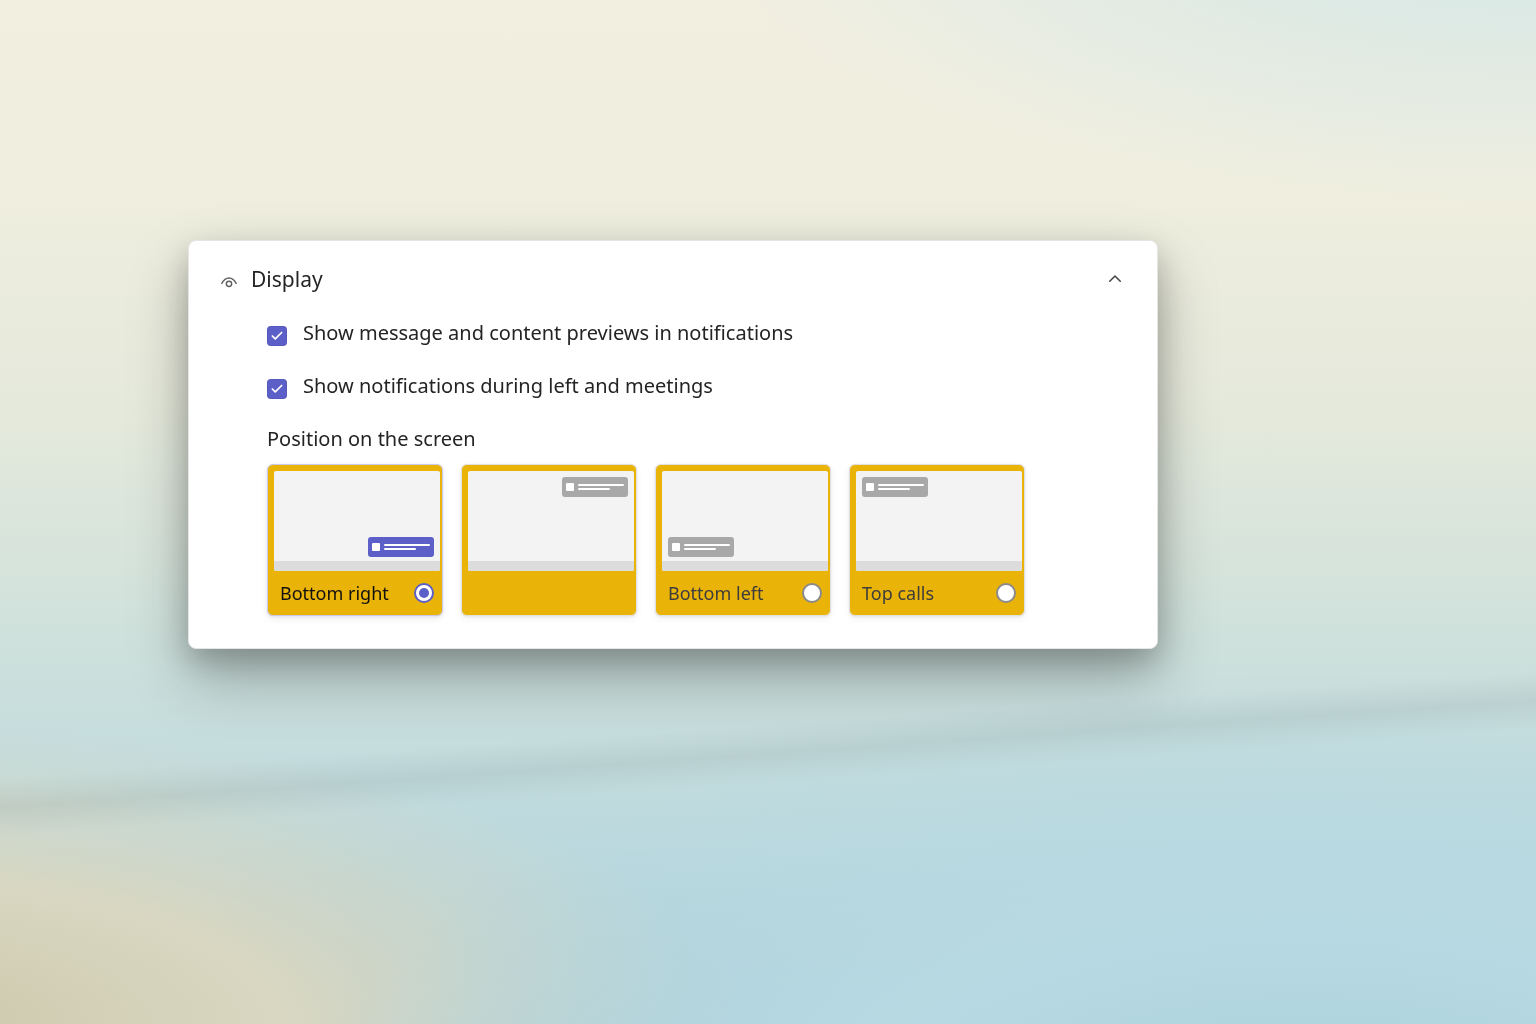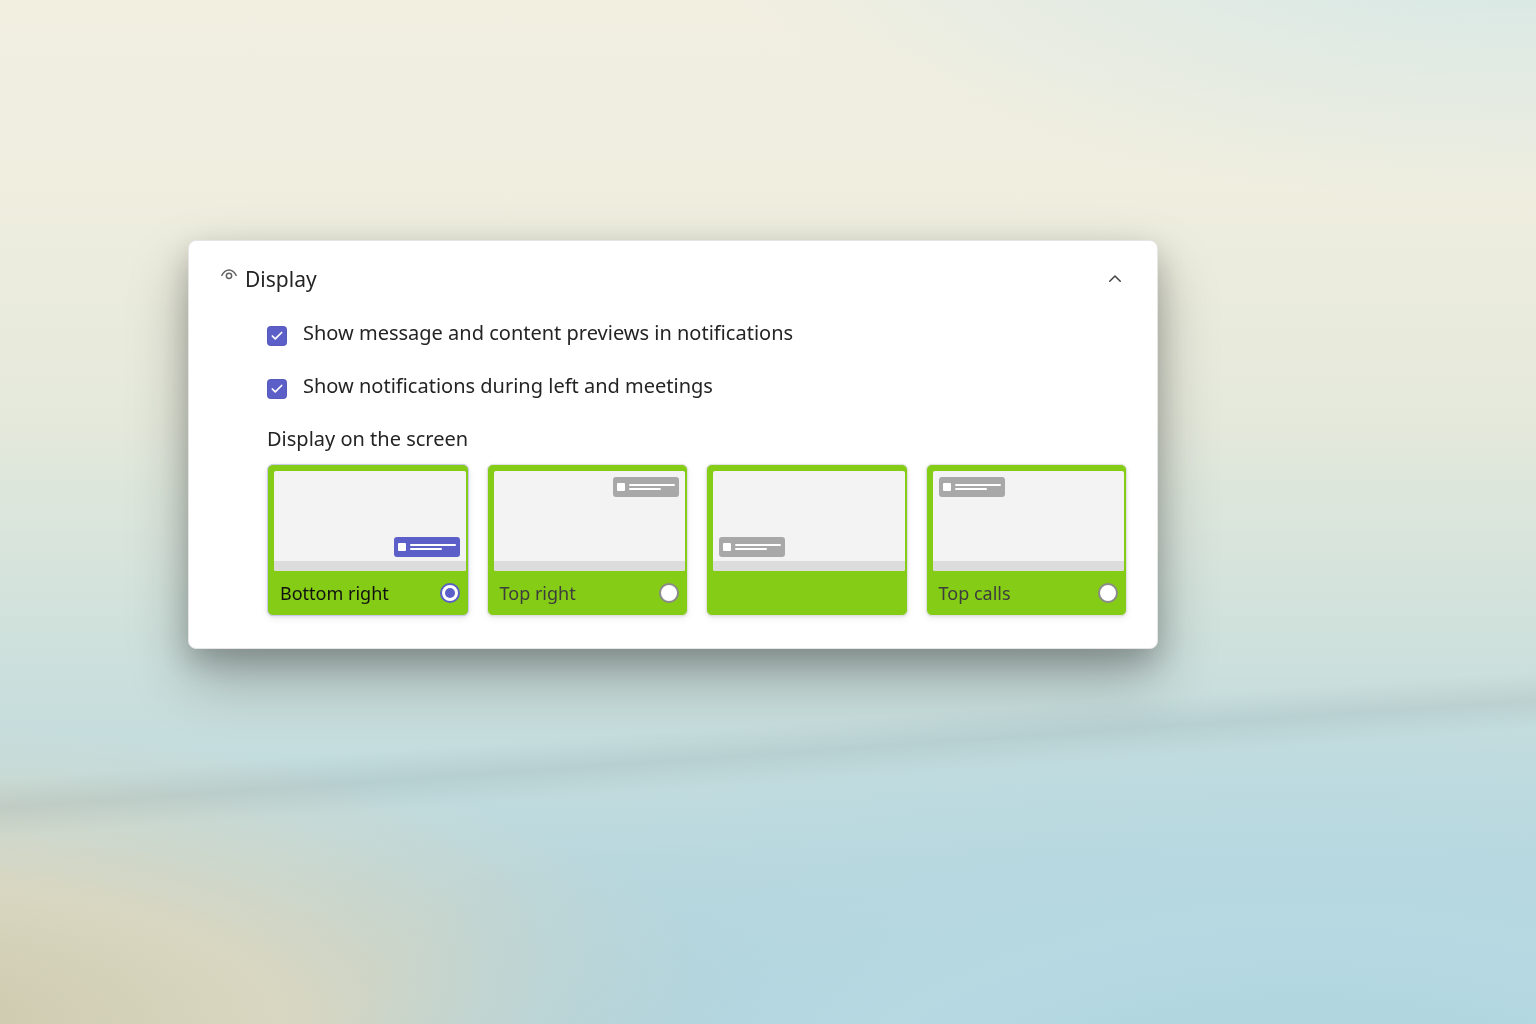--- a/index.html
+++ b/index.html
@@ -27,22 +27,22 @@
     width: 970px;
     background: #ffffff;
     border: 1px solid #e5e5e5;
     border-radius: 8px;
     padding: 24px 30px 32px 30px;
     box-shadow: 0 28px 60px rgba(0,0,0,0.28), 0 12px 28px rgba(0,0,0,0.18);
   }
 
   .section-header {
     display: flex;
-    align-items: flex-start;
-    gap: 6px;
+    align-items: flex-end;
+    gap: 12px;
     position: relative;
     padding-bottom: 6px;
   }
   .section-header .title { font-size: 21px; color: #242424; }
   .eye-icon { width: 20px; height: 20px; color: #616161; flex: none; }
   .chevron { position: absolute; right: 0; top: 2px; color: #424242; width: 24px; height: 24px; display:flex; align-items:center; justify-content:center; }
 
   .body { padding-left: 48px; padding-top: 20px; }
 
   .checkbox-row { display:flex; align-items:flex-end; gap: 16px; margin-bottom: 26px; }
@@ -52,21 +52,21 @@
     display:flex; align-items:center; justify-content:center; flex:none;
     box-shadow: inset 0 0 0 1px rgba(0,0,0,0.05);
   }
   .chk svg { width:14px; height:14px; color:#fff; }
   .chk-label { font-size: 20px; color:#242424; }
 
   .subheader { font-size: 20px; color:#242424; margin-bottom: 12px; }
 
   .cards { display:flex; gap: 18px; }
   .card {
-    width: 202px; background:#84cc16; border:1px solid #e1e1e1; border-radius:6px;
+    width: 176px; background:#eab308; border:1px solid #e1e1e1; border-radius:6px;
     padding: 6px 2px 4px 6px;
     box-shadow: 0 1px 3px rgba(0,0,0,0.08), 0 3px 8px rgba(0,0,0,0.05);
     position: relative;
     display:flex; flex-direction:column;
   }
   .card.selected { border-color:#c9caea; box-shadow: 0 1px 3px rgba(91,95,199,0.15), 0 3px 8px rgba(0,0,0,0.06); }
   .preview {
     background:#f3f3f3; border-radius:2px; height:100px; position:relative; overflow:hidden;
   }
   .preview .taskbar { position:absolute; left:0; right:0; bottom:0; height:10px; background:#dcdcdc; }
@@ -128,21 +128,21 @@
 
     <div class="checkbox-row">
       <span class="chk">
         <svg viewBox="0 0 24 24" fill="none" stroke="currentColor" stroke-width="3" stroke-linecap="round" stroke-linejoin="round">
             <polyline points="4 12 9 17 20 6"></polyline>
           </svg>
       </span>
       <span class="chk-label">Show notifications during left and meetings</span>
     </div>
 
-    <div class="subheader">Display on the screen</div>
+    <div class="subheader">Position on the screen</div>
 
     <div class="cards">
 
       <div class="card selected">
         <div class="preview">
           <div class="taskbar"></div>
           <div class="toast accent br">
             <span class="sq"></span>
               <span class="lines">
                 <span class="ln"></span>
@@ -160,36 +160,36 @@
         <div class="preview">
           <div class="taskbar"></div>
           <div class="toast tr">
             <span class="sq"></span>
               <span class="lines">
                 <span class="ln"></span>
                 <span class="ln short"></span>
               </span>
           </div>
         </div>
+      </div>
+
+      <div class="card">
+        <div class="preview">
+          <div class="taskbar"></div>
+          <div class="toast bl">
+            <span class="sq"></span>
+              <span class="lines">
+                <span class="ln"></span>
+                <span class="ln short"></span>
+              </span>
+          </div>
+        </div>
         <div class="card-footer">
-          <span class="card-label">Top right</span>
+          <span class="card-label">Bottom left</span>
           <span class="radio"></span>
-        </div>
-      </div>
-
-      <div class="card">
-        <div class="preview">
-          <div class="taskbar"></div>
-          <div class="toast bl">
-            <span class="sq"></span>
-              <span class="lines">
-                <span class="ln"></span>
-                <span class="ln short"></span>
-              </span>
-          </div>
         </div>
       </div>
 
       <div class="card">
         <div class="preview">
           <div class="taskbar"></div>
           <div class="toast tl">
             <span class="sq"></span>
               <span class="lines">
                 <span class="ln"></span>

